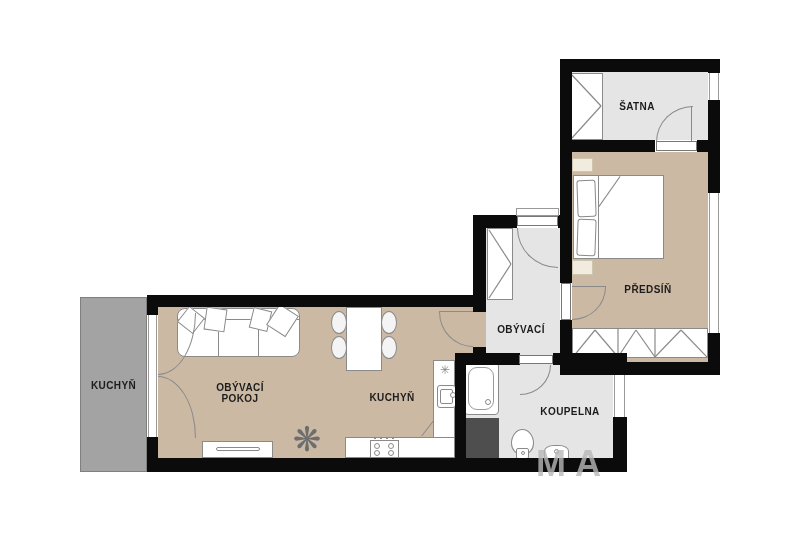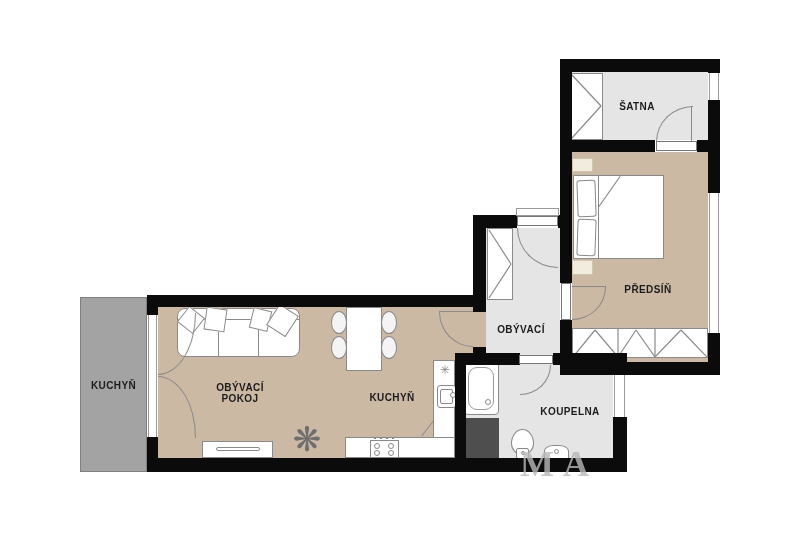--- a/index.html
+++ b/index.html
@@ -176,15 +176,15 @@
   <div class="lbl" style="left:200px;top:382px;width:80px;">
     <div>OBÝVACÍ</div>
     <div>POKOJ</div>
   </div>
   <div class="lbl" style="left:357px;top:392px;width:70px;">KUCHYŇ</div>
   <div class="lbl" style="left:486px;top:324px;width:70px;">OBÝVACÍ</div>
   <div class="lbl" style="left:520px;top:406px;width:100px;">KOUPELNA</div>
   <div class="lbl" style="left:608px;top:284px;width:80px;">PŘEDSÍŇ</div>
   <div class="lbl" style="left:600px;top:101px;width:74px;">ŠATNA</div>
 
-  <div class="abs" style="left:520px;top:443px;z-index:7;font-size:36px;font-weight:700;letter-spacing:9px;
-              color:var(--watermark-gray,#b8b8b8);opacity:.8;font-family:Liberation Serif, serif;">MA</div>
+  <div class="abs" style="left:536px;top:443px;z-index:7;font-size:36px;font-weight:700;letter-spacing:9px;
+              color:var(--watermark-gray,#b8b8b8);opacity:.8;font-family:Liberation Sans, sans-serif;">MA</div>
 </div>
 
 </body></html>

